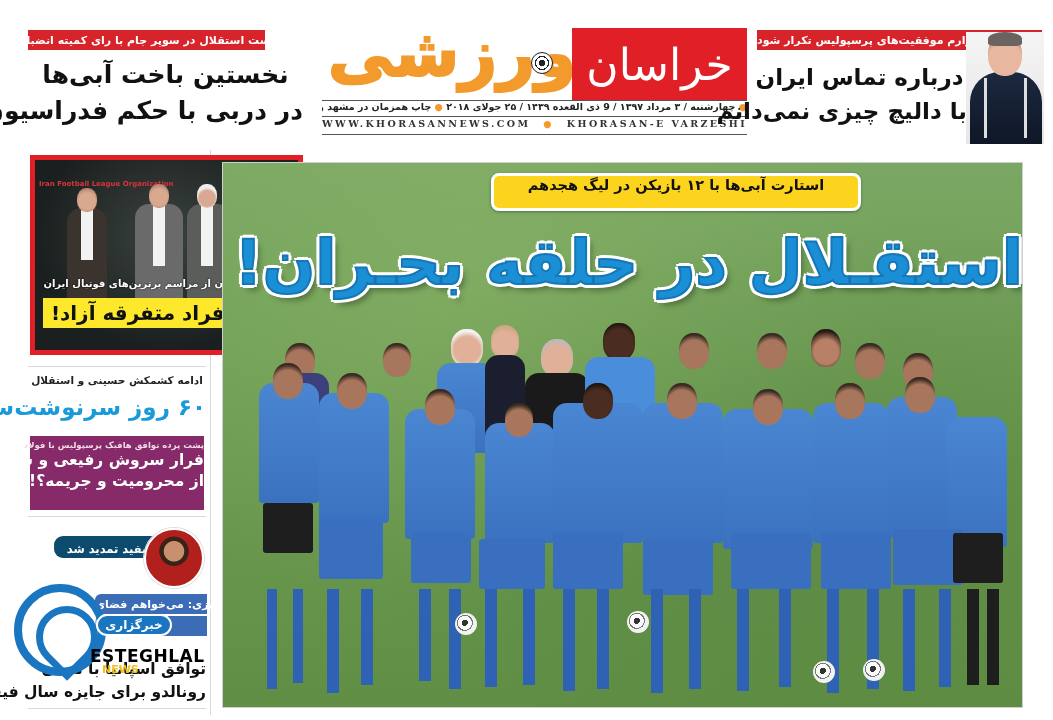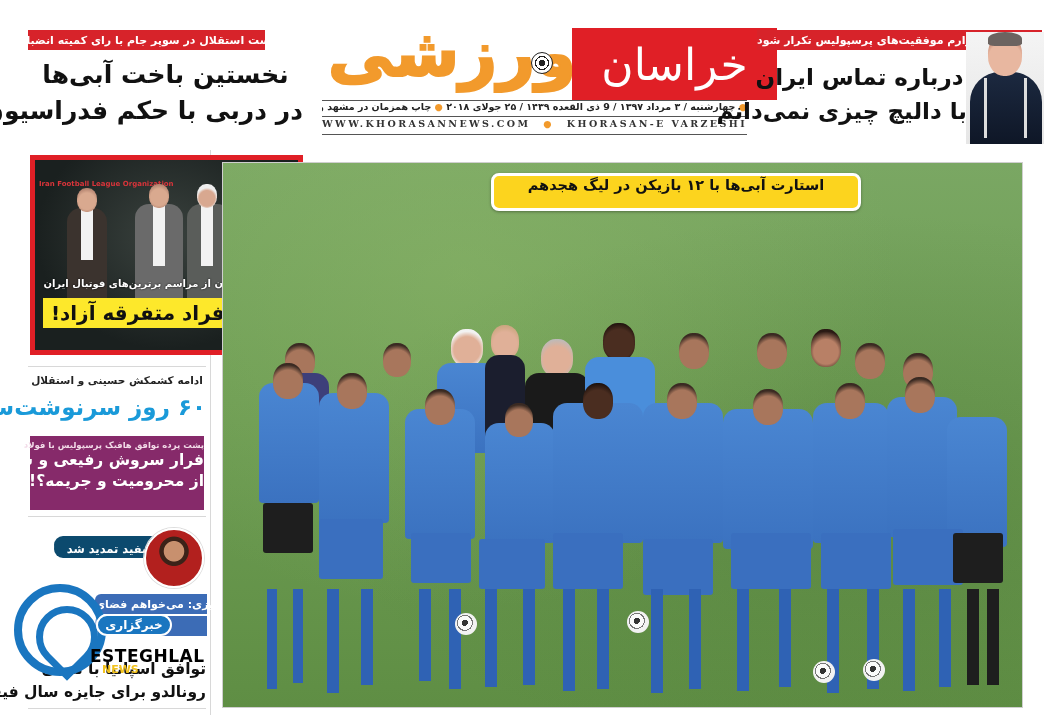--- a/index.html
+++ b/index.html
@@ -1,21 +1,21 @@
 <!DOCTYPE html>
 <html><head>
 <meta charset="utf-8">
 <style>
   * { box-sizing: border-box; margin: 0; padding: 0; }
   html, body { width: 1053px; height: 720px; overflow: hidden; background: #ffffff; }
   body { position: relative; font-family: "DejaVu Sans", sans-serif; direction: rtl; }
 
   
   .mast-red {
-    position: absolute; left: 572px; top: 28px; width: 205px; height: 72px;
+    position: absolute; left: 572px; top: 28px; width: 175px; height: 72px;
     background: #e01f26; color: #fff; display: flex; align-items: center; justify-content: center;
     font-family: "DejaVu Serif", serif; font-size: 44px; font-weight: 400; letter-spacing: 1px;
   }
   .mast-orange {
     position: absolute; left: 322px; top: 6px; width: 260px; height: 94px;
     color: #f29a2c; display: flex; align-items: center; justify-content: center;
     font-family: "DejaVu Sans", sans-serif; font-weight: 900; font-size: 66px;
     -webkit-text-stroke: 2px #f29a2c; letter-spacing: -2px;
   }
   .mast-ball {
@@ -441,13 +441,14 @@
       <div class="k" style="left:764px;top:0;width:12px;height:96px;background:#1e1e1e"></div>
     </div>
 
     <div class="ball" style="left:232px; top:270px;"></div>
     <div class="ball" style="left:404px; top:268px;"></div>
     <div class="ball" style="left:590px; top:318px;"></div>
     <div class="ball" style="left:640px; top:316px;"></div>
   </div>
 
   <div class="yellow-kicker">استارت آبی‌ها با ۱۲ بازیکن در لیگ هجدهم</div>
+  <div class="big-title">استقـلال در حلقه بحـران!</div>
 </div>
 
 </body></html>

